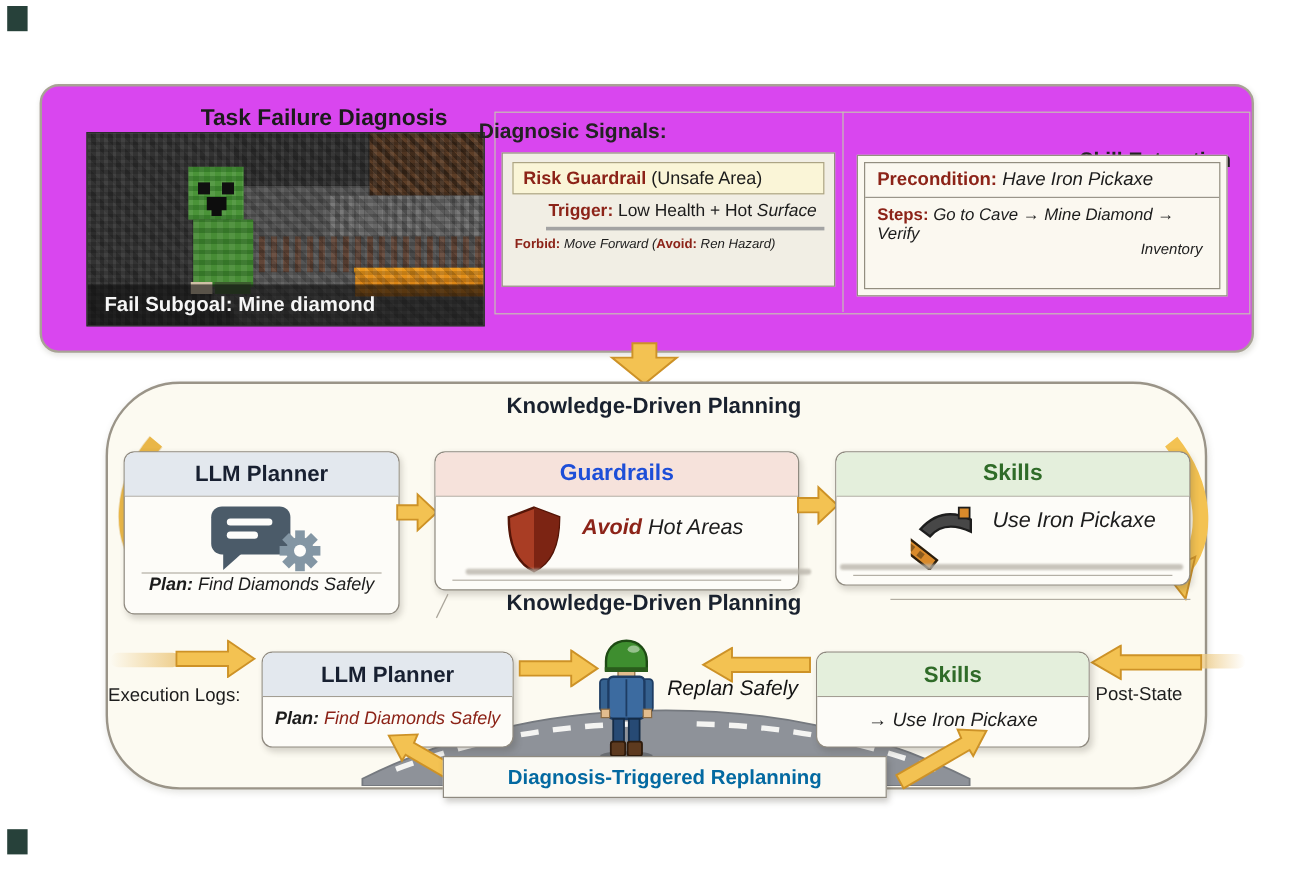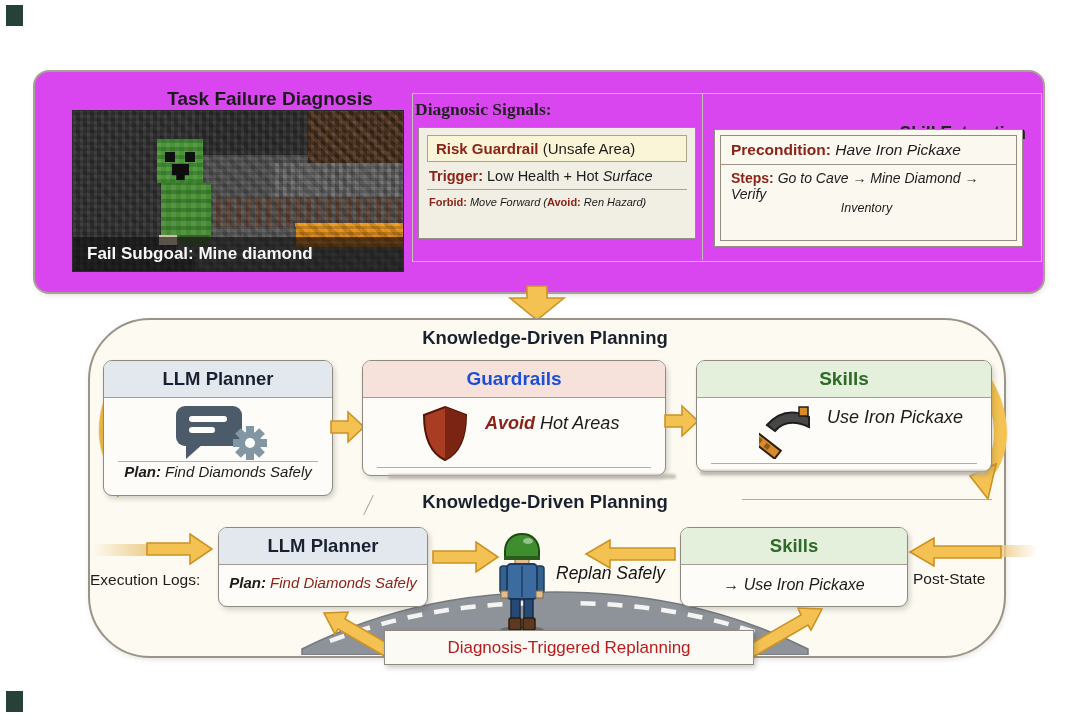--- a/index.html
+++ b/index.html
@@ -40,47 +40,47 @@
     background-image:repeating-linear-gradient(0deg,rgba(0,50,0,.25) 0 4px,transparent 4px 9px),
                      repeating-linear-gradient(90deg,rgba(255,255,255,.07) 0 5px,transparent 5px 10px);}
   .creeper-foot1{left:86px;top:124px;width:18px;height:10px;background:#cfc0a6;}
   .creeper-foot2{left:106px;top:124px;width:30px;height:10px;background:#3c5c2e;}
   .mc-caption{left:0;top:126px;width:330px;height:34px;background:rgba(16,16,16,.62);
     color:#f6f6f6;font-size:17px;font-weight:bold;line-height:34px;padding-left:14px;box-sizing:border-box;}
 
   
   .info-frame{left:377px;top:21px;width:628px;height:167px;border:1px solid #c6c0b2;background:transparent;}
   .info-divider{left:667px;top:21px;width:0;height:167px;border-left:1px solid #c6c0b2;}
-  .sig-heading{left:380px;top:27px;font-size:17.5px;font-weight:bold;color:#222;font-family:Liberation Serif, serif;}
+  .sig-heading{left:364px;top:27px;font-size:17.5px;font-weight:bold;color:#222;}
   .sig-box{left:383px;top:55px;width:278px;height:112px;background:#f1eee4;border:1px solid #938e80;
            box-sizing:border-box;padding:7px 8px 0 8px;font-size:14.5px;}
   .sig-risk{background:#faf5d7;border:1px solid #aca484;padding:4px 8px;font-size:15px;}
   .sig-row{padding:6px 2px 5px 2px;}
-  .sig-row2{border-bottom:1px solid #a3a3a3;}
+  .sig-row2{border-bottom:3px solid #a3a3a3;margin-left:28px;}
   .sig-row3{font-size:11px;}
   .skill-heading{left:691px;top:27px;width:300px;text-align:right;font-size:17.5px;font-weight:bold;color:#222;margin-top:24px;}
   .skill-box{left:679px;top:57px;width:309px;height:118px;background:#fbf8f0;border:1px solid #938e80;box-sizing:border-box;}
   .skill-inner{position:absolute;left:5px;top:5px;right:5px;bottom:5px;border:1px solid #938e80;}
   .skill-row{padding:5px 10px;border-bottom:1px solid #9a958a;font-size:15.5px;}
   .skill-row:last-child{border-bottom:none;padding-bottom:2px;font-size:14px;}
-  .steps-tail{text-align:center;font-size:12.5px;padding-right:4px;margin-top:-1px;}
+  .steps-tail{text-align:right;font-size:12.5px;padding-right:4px;margin-top:-1px;}
 
   
   .down-arrow{left:503px;top:285px;}
 
   
   .panel-bot{left:88px;top:318px;width:914px;height:336px;background:#fcfaf1;
              border:2px solid #9a9488;border-radius:62px;box-shadow:1px 2px 5px rgba(90,85,70,.15);}
   .kdp-title1{left:88px;top:327px;width:914px;text-align:center;font-size:18.5px;font-weight:bold;color:#19212e;}
   .kdp-title2{left:88px;top:491px;width:914px;text-align:center;font-size:18.5px;font-weight:bold;color:#19212e;}
   .stray-line{left:742px;top:499px;width:250px;border-top:1.5px solid #b2ada2;}
   .stray-tick{left:368px;top:494px;width:0;height:22px;border-left:1.5px solid #aaa59a;transform:rotate(26deg);}
 
   .card{position:absolute;background:#fdfcf8;border:1.5px solid #8f8a80;border-radius:9px;
-        box-shadow:2px 3px 5px rgba(60,55,45,.2);}
+        box-shadow:2px 3px 5px rgba(60,55,45,.2);margin-top:16px;}
   .card-head{height:36px;display:flex;align-items:center;justify-content:center;
              font-weight:bold;border-bottom:1px solid #a39e93;border-radius:8px 8px 0 0;}
   .head-blue{background:#e3e8ee;color:#182031;font-size:18.5px;}
   .head-red{background:#f6e2db;color:#1d4ed8;font-size:19px;}
   .head-green{background:#e4efdc;color:#2f6b28;font-size:19px;}
   .card-rule{position:absolute;left:14px;right:14px;border-top:1.2px solid #b3afa5;}
 
   .llm1{left:103px;top:360px;width:228px;height:134px;}
   .plan-line1{position:absolute;left:0;top:102px;width:100%;text-align:center;font-size:15px;}
   .guard1{left:362px;top:360px;width:302px;height:114px;}
@@ -89,23 +89,23 @@
   .skills1-text{position:absolute;left:130px;top:46px;font-size:18px;}
   .smudge{position:absolute;height:5px;background:#b7b2a8;border-radius:3px;filter:blur(1px);opacity:.75;}
 
   .exec-label{left:90px;top:571px;font-size:15.5px;color:#1d1d1d;}
   .llm2{left:218px;top:527px;width:208px;height:78px;}
   .plan-line2{position:absolute;left:0;top:46px;width:100%;text-align:center;font-size:15px;}
   .replan-text{left:556px;top:563px;font-size:17.5px;color:#141414;}
   .skills2{left:680px;top:527px;width:226px;height:78px;}
   .skills2-text{position:absolute;left:0;top:48px;width:100%;text-align:center;font-size:16px;}
   .post-label{left:913px;top:570px;font-size:15.5px;color:#1d1d1d;}
-  .replan-box{left:384px;top:630px;width:368px;height:33px;background:#fbfaf4;border:1.5px solid #8f8a80;
+  .replan-box{left:369px;top:630px;width:368px;height:33px;background:#fbfaf4;border:1.5px solid #8f8a80;
               box-shadow:2px 3px 5px rgba(60,55,45,.25);display:flex;align-items:center;justify-content:center;
-              font-size:17px;font-weight:normal;color:#b91c1c;z-index:6;}
+              font-size:17px;font-weight:bold;color:#0369a1;z-index:6;}
   .trail{position:absolute;height:12px;border-radius:6px;}
   .trail-left{left:92px;top:544px;width:58px;background:linear-gradient(to right,rgba(238,215,170,0),#eecd8a);}
   .trail-right{left:996px;top:545px;width:42px;background:linear-gradient(to right,#eecd8a,rgba(238,215,170,0));}
 
   
   .mark{width:17px;height:21px;background:#27413a;position:absolute;left:6px;}
   .mark-top{top:5px;} .mark-bot{top:691px;}
 
   svg{display:block;}
   .arr-fill{fill:#f3c252;stroke:#cd9227;stroke-width:1.6;}

